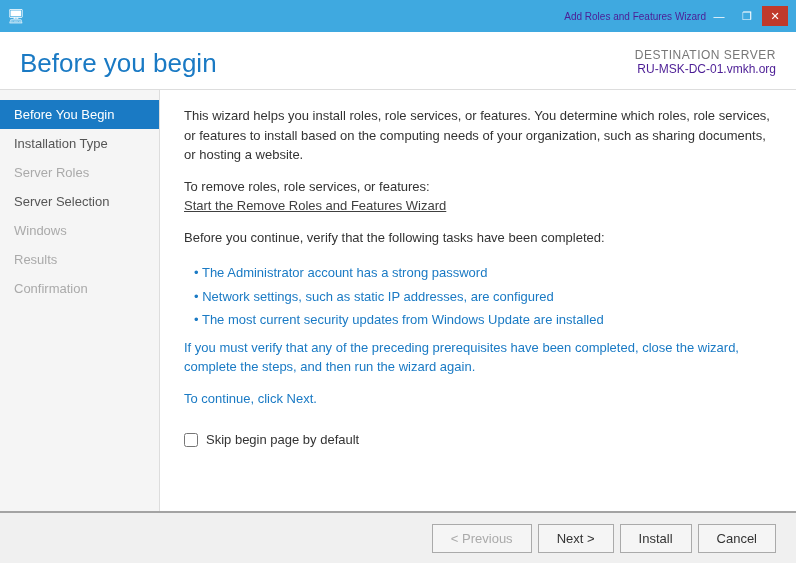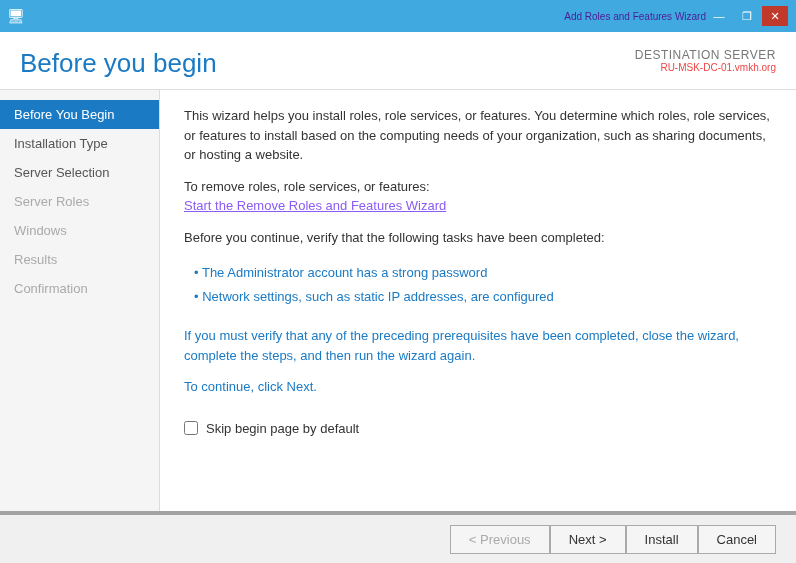--- a/index.html
+++ b/index.html
@@ -82,22 +82,22 @@
       font-size: 11px;
       color: #555;
     }
     .destination-server .label {
       font-size: 12px;
       color: #777;
       text-transform: uppercase;
       letter-spacing: 0.5px;
     }
     .destination-server .server-name {
-      color: #ef4444;
-      font-size: 10px;
+      color: #4c1d95;
+      font-size: 12px;
     }
     
     .wizard-body {
       display: flex;
       flex: 1;
       overflow: hidden;
       background: white;
     }
     
     .sidebar {
@@ -127,29 +127,29 @@
       padding: 16px 24px;
       overflow-y: auto;
       font-size: 13px;
       color: #333;
       line-height: 1.5;
     }
     .content p {
       margin-bottom: 12px;
     }
     .content .link {
-      color: #8b5cf6;
+      color: #404040;
       text-decoration: underline;
       cursor: pointer;
     }
     .content .blue-text {
       color: #1a7ac4;
     }
     .bullet-list {
-      margin: 4px 0 16px 0;
+      margin: 4px 0 4px 0;
     }
     .bullet-list li {
       list-style: none;
       padding-left: 10px;
       margin-bottom: 4px;
       color: #1a7ac4;
     }
     .bullet-list li::before {
       content: '• ';
     }
@@ -165,24 +165,25 @@
       margin-top: auto;
       padding: 10px 0;
     }
     .checkbox-area input[type=checkbox] {
       width: 14px;
       height: 14px;
     }
     
     .wizard-footer {
       background: #f0f0f0;
-      border-top: 4px solid #a3a3a3;
+      border-top: 2px solid #a3a3a3;
       padding: 10px 20px;
       display: flex;
       justify-content: flex-end;
+      gap: 6px;
       flex-shrink: 0;
       height: 52px;
       align-items: center;
     }
     .footer-btn {
       padding: 6px 18px;
       border: 1px solid #aaa;
       background: #f5f5f5;
       cursor: pointer;
       font-size: 13px;
@@ -221,38 +222,39 @@
       <div class="label">DESTINATION SERVER</div>
       <div class="server-name">RU-MSK-DC-01.vmkh.org</div>
     </div>
   </div>
 
   <div class="wizard-body">
 
     <div class="sidebar">
       <div class="sidebar-item active">Before You Begin</div>
       <div class="sidebar-item">Installation Type</div>
+      <div class="sidebar-item disabled">Server Roles</div>
       <div class="sidebar-item">Server Selection</div>
-      <div class="sidebar-item disabled">Server Roles</div>
       <div class="sidebar-item disabled">Windows</div>
       <div class="sidebar-item disabled">Results</div>
       <div class="sidebar-item disabled">Confirmation</div>
     </div>
 
     <div class="content">
       <div class="content-lower">
         <p>This wizard helps you install roles, role services, or features. You determine which roles, role services, or features to install based on the computing needs of your organization, such as sharing documents, or hosting a website.</p>
         <p>
           <span>To remove roles, role services, or features:</span><br>
           <span class="link">Start the Remove Roles and Features Wizard</span>
         </p>
         <p>Before you continue, verify that the following tasks have been completed:</p>
         <ul class="bullet-list">
           <li>The Administrator account has a strong password</li>
           <li>Network settings, such as static IP addresses, are configured</li>
+          <li>The most current security updates from Windows Update are installed</li>
         </ul>
         <p class="italic-blue">If you must verify that any of the preceding prerequisites have been completed, close the wizard, complete the steps, and then run the wizard again.</p>
         <p class="blue-text">To continue, click Next.</p>
         <div class="spacer"></div>
         <div class="checkbox-area">
           <input type="checkbox" id="skipCheckbox" style="">
           <label for="skipCheckbox">Skip begin page by default</label>
         </div>
       </div>
     </div>

